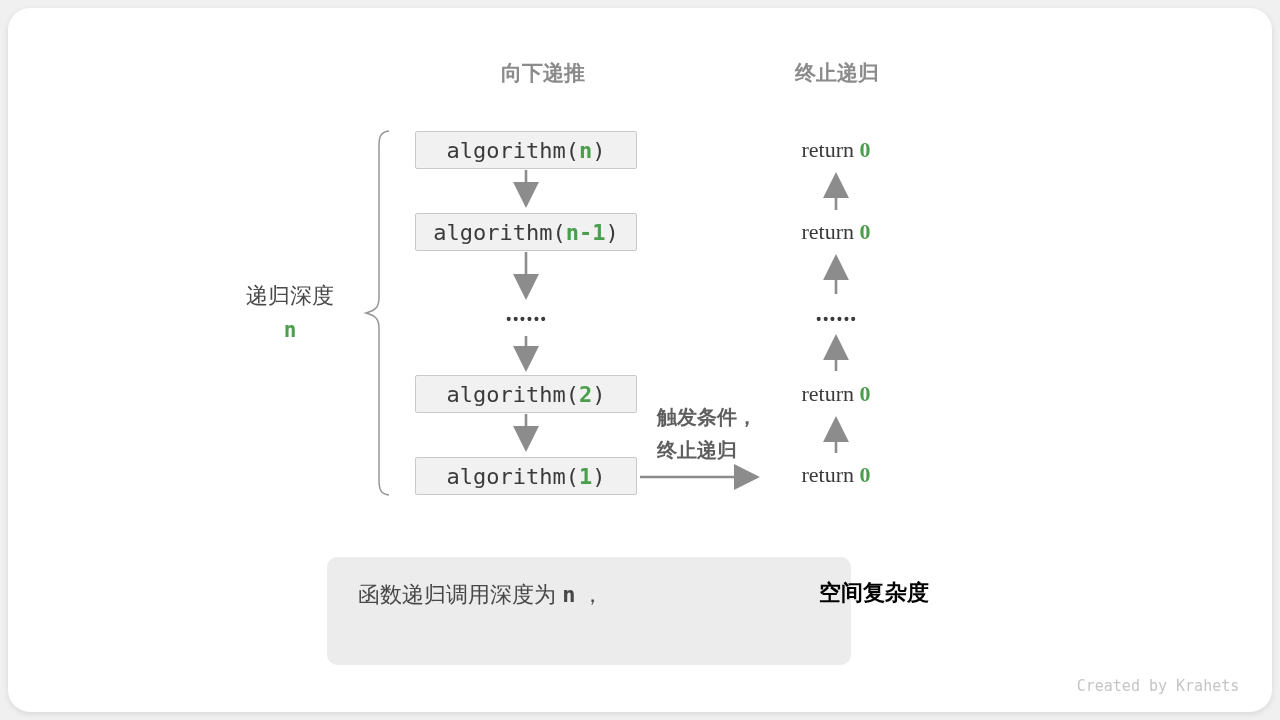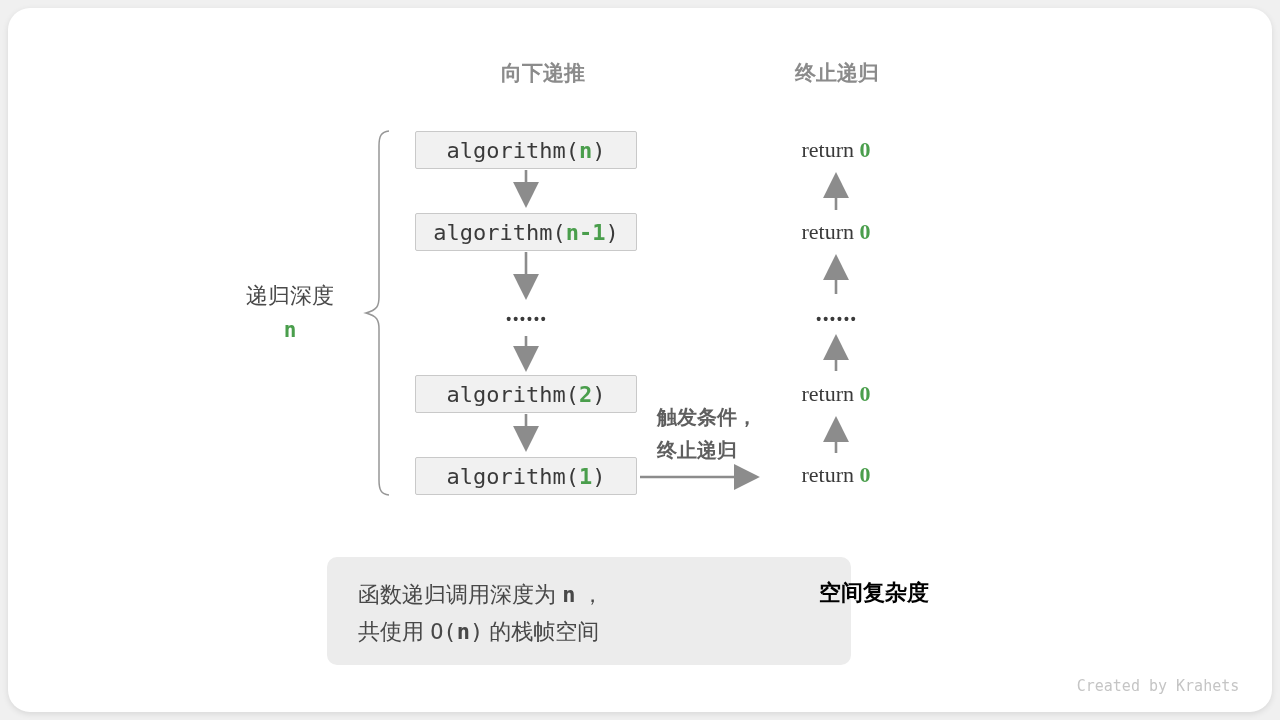--- a/index.html
+++ b/index.html
@@ -99,18 +99,17 @@
   <div class="ret ret1"><span class="pre">return </span><span class="green pre">0</span></div>
   <div class="ret ret2"><span class="pre">return </span><span class="green pre">0</span></div>
   <div class="ret ret3"><span class="pre">return </span><span class="green pre">0</span></div>
   <div class="ret ret4"><span class="pre">return </span><span class="green pre">0</span></div>
 
   <div class="trigger trig1">触发条件，</div>
   <div class="trigger trig2">终止递归</div>
 
   <div class="summary">
     <div class="sline sline1"><span class="pre">函数递归调用深度为 </span><span class="green mono pre">n</span><span class="pre"> ，</span></div>
-    <div class="sline sline2"><span class="pre">共使用 </span><span class="mono pre">O(</span><span class="green mono pre">n</span><span class="mono pre">)</span><span class="pre"> 的栈帧空间</span></div>
     <div class="sum-title">空间复杂度</div>
   </div>
 
   <div class="credit">Created by Krahets</div>
 </div>
 
 </body></html>

